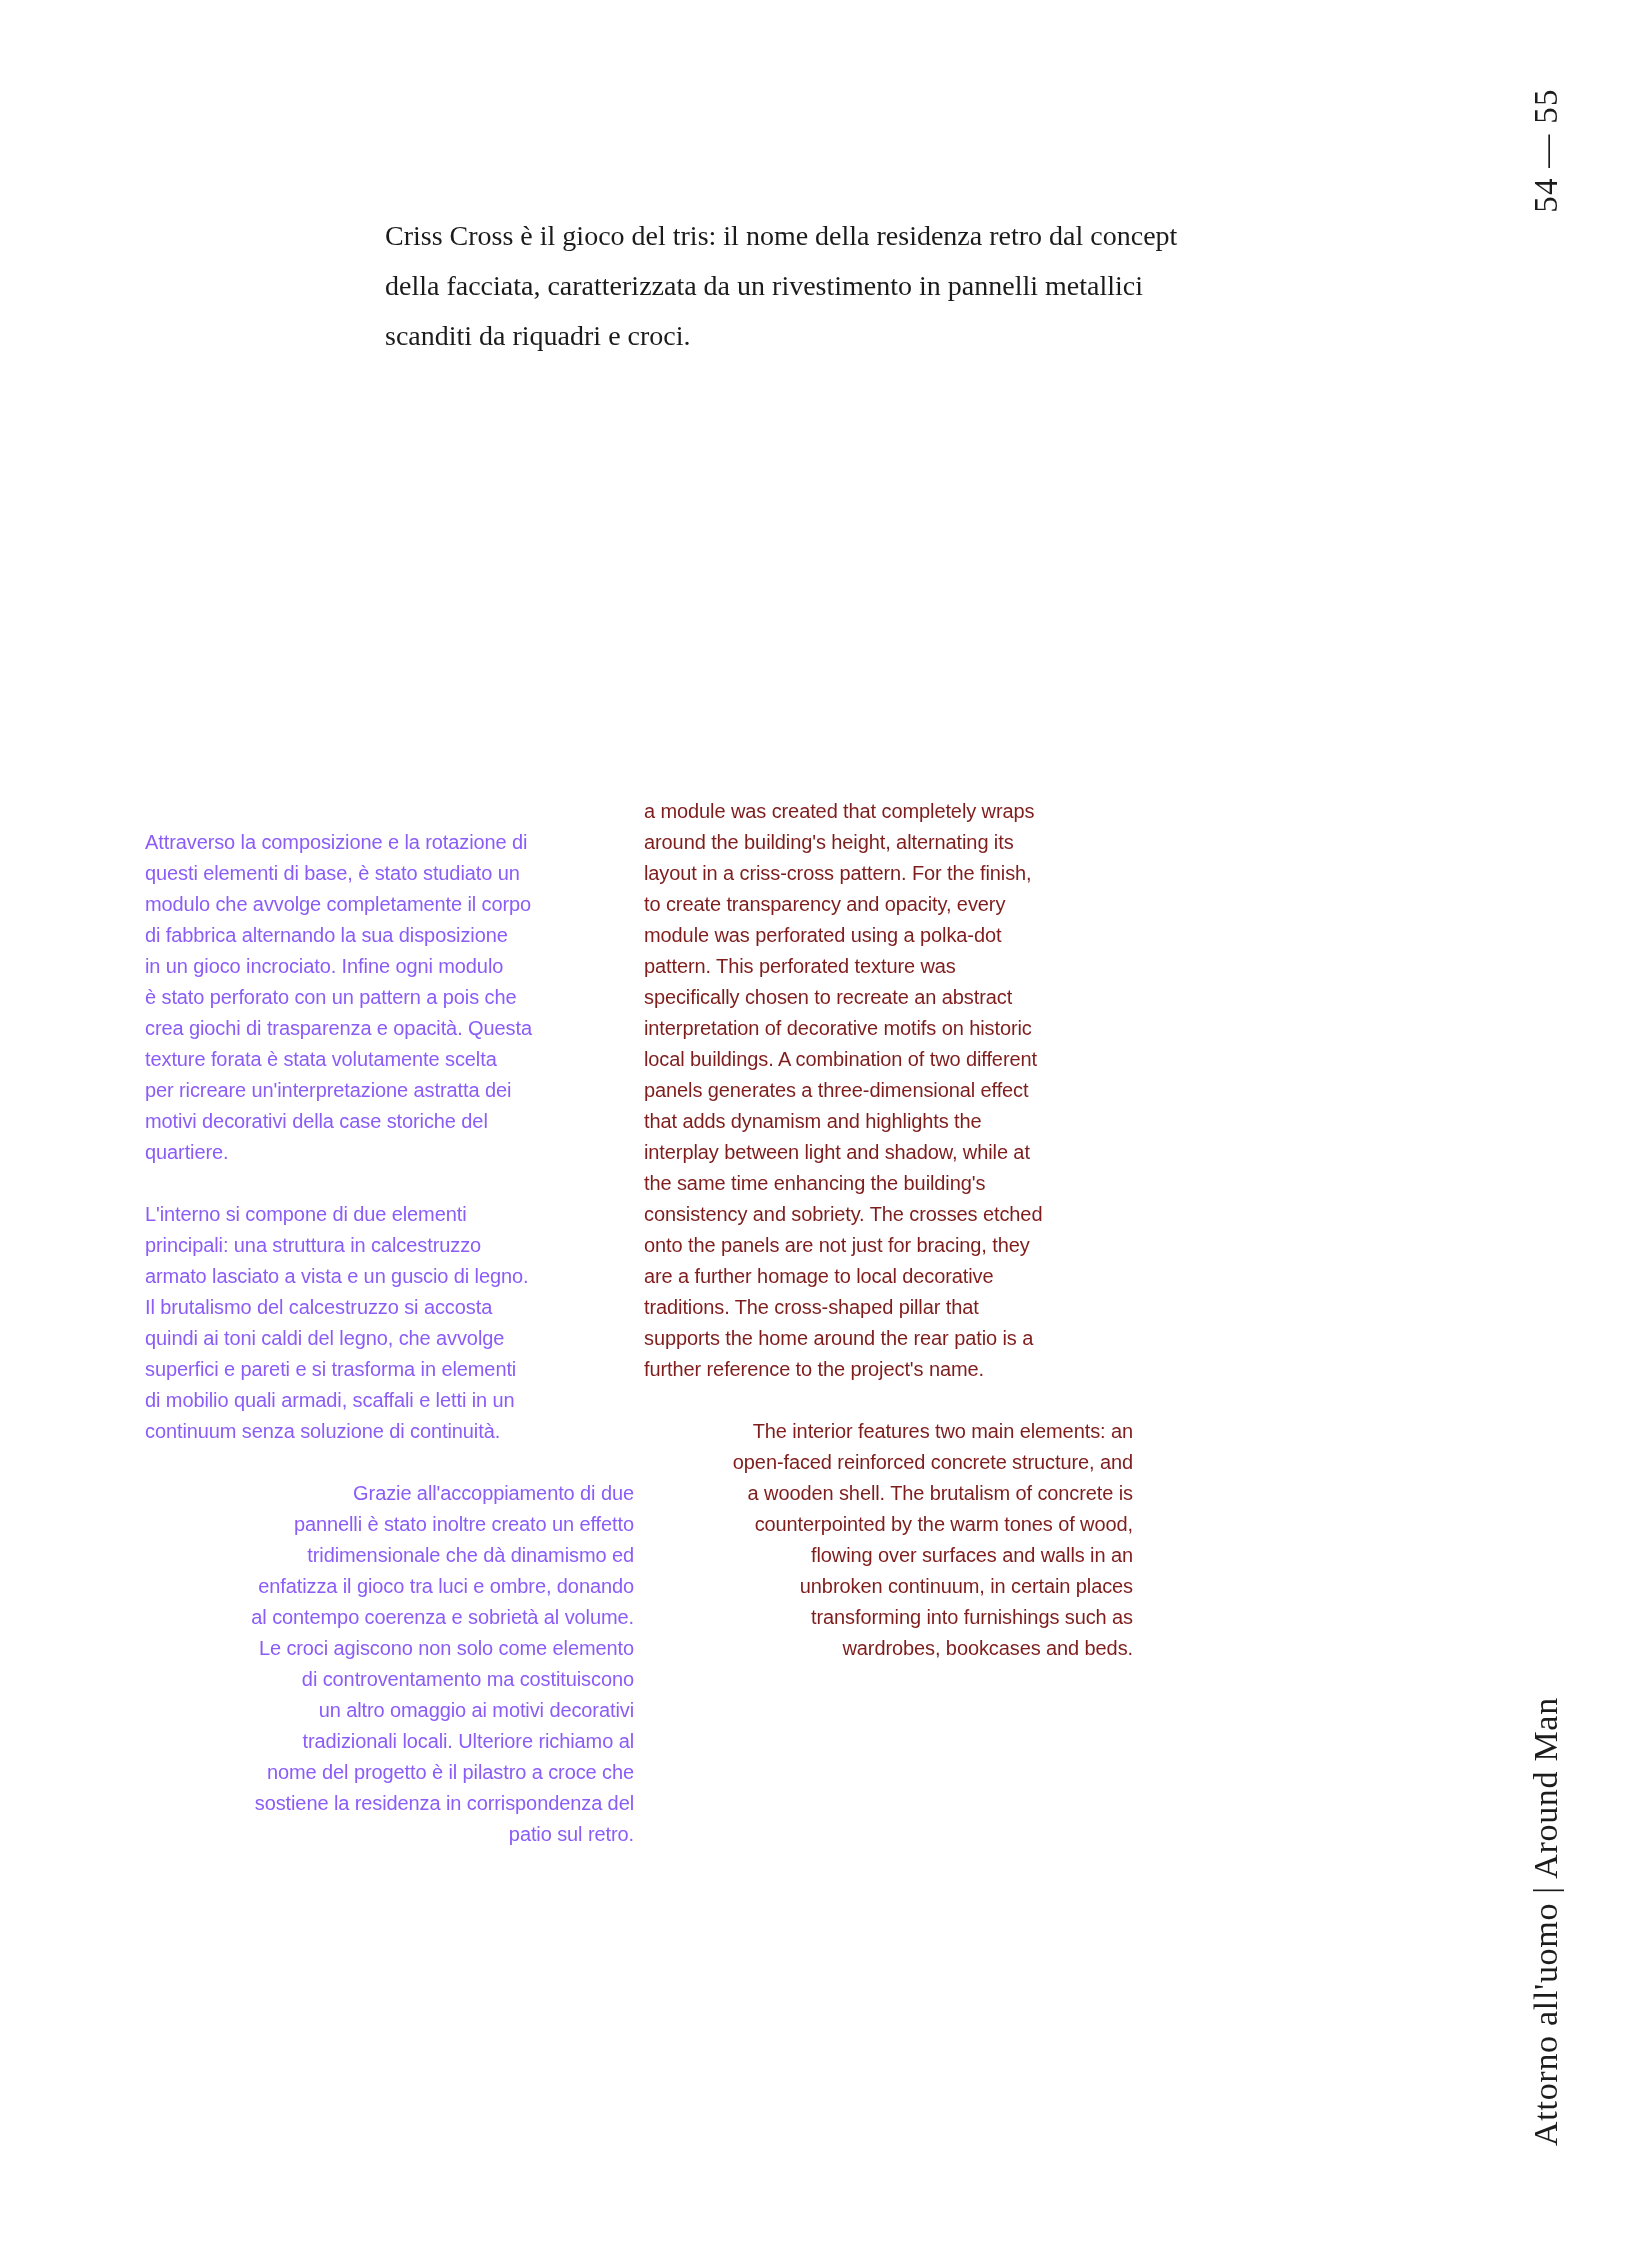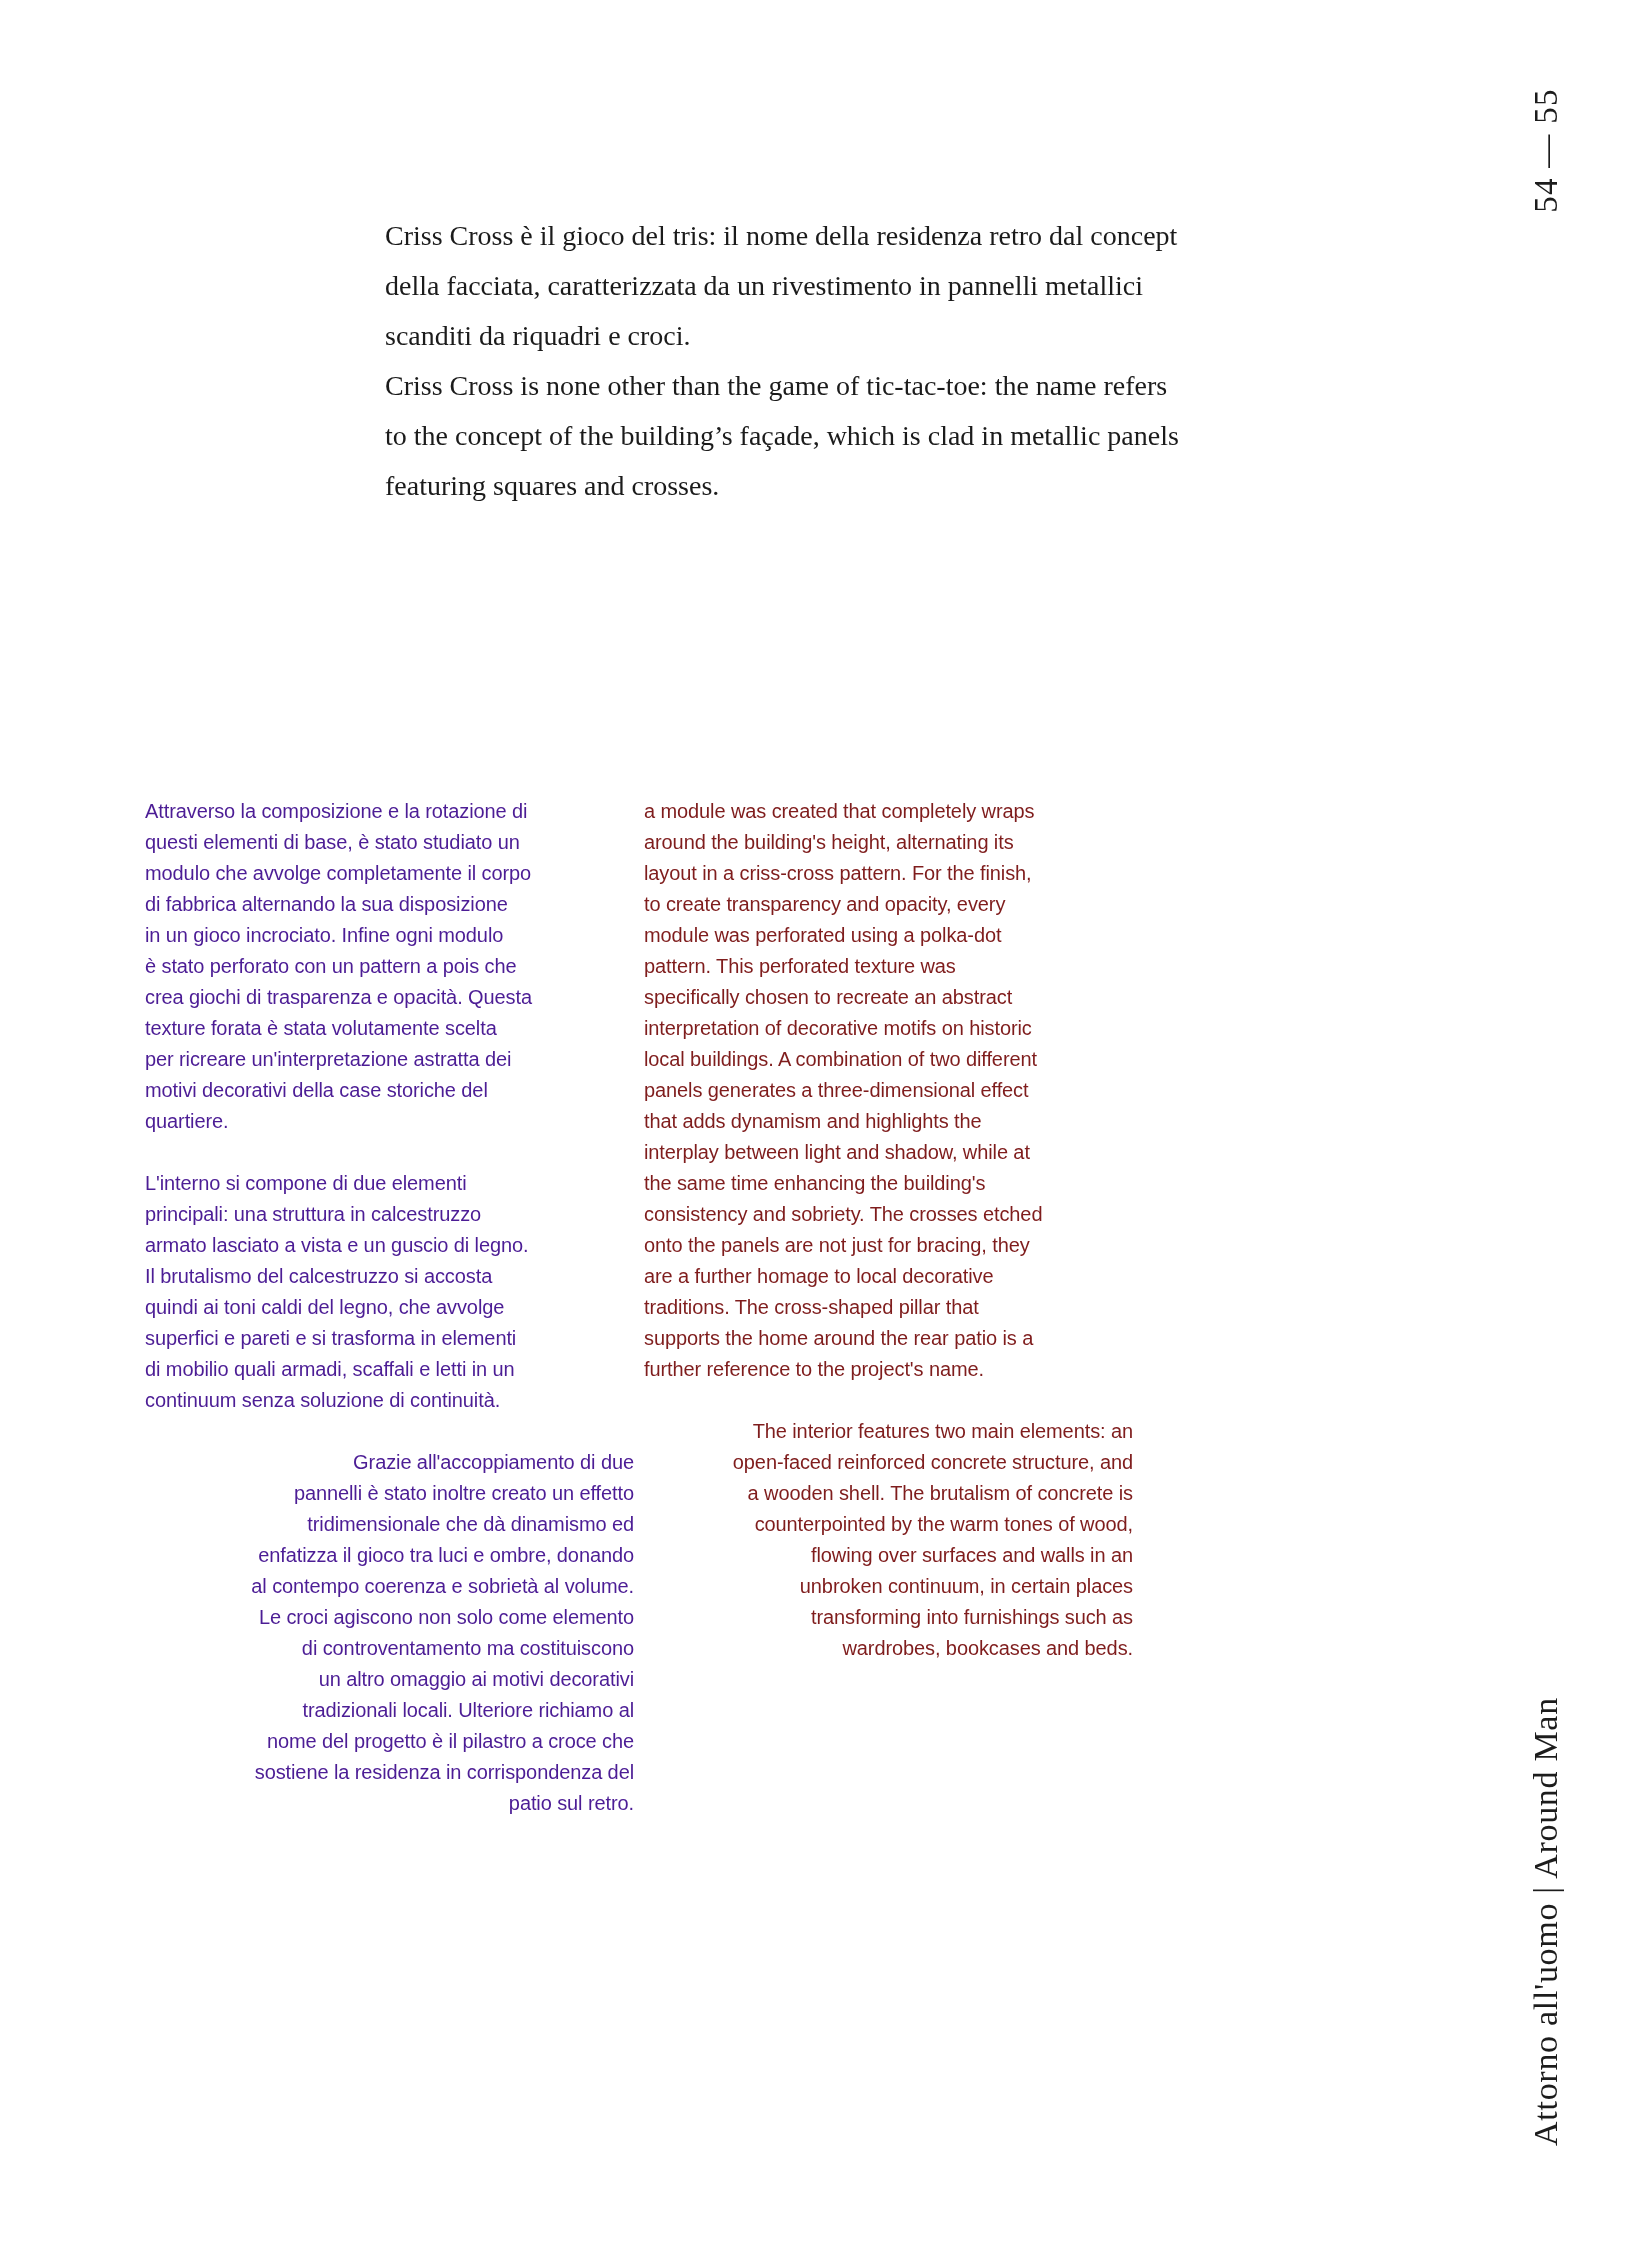--- a/index.html
+++ b/index.html
@@ -68,42 +68,39 @@
   .col {
     position: absolute;
     top: 796px;
     width: 489px;
     font-family: "Liberation Sans", "DejaVu Sans", sans-serif;
     font-weight: 300;
     font-size: 20px;
     line-height: 31px;
     letter-spacing: -0.1px;
   }
-  .col-it { left: 145px;  color: #4c1d95; }
+  .col-it { left: 145px;  color: #8b5cf6; margin-top: 31px; }
   .col-en { left: 644px;  color: #7f1d1d; }
   .col p {
     margin: 0 0 31px 0;
     white-space: pre-line;
   }
   .col p:last-child { margin-bottom: 0; text-align: right; }
 </style>
 </head>
 <body>
 
 <div class="page">
 
   <div class="folio">54 — 55</div>
 
   <div class="intro">
     <div class="intro-part">Criss Cross è il gioco del tris: il nome della residenza retro dal concept
 della facciata, caratterizzata da un rivestimento in pannelli metallici
 scanditi da riquadri e croci.</div>
-    <div class="intro-part">Criss Cross is none other than the game of tic-tac-toe: the name refers
-to the concept of the building’s façade, which is clad in metallic panels
-featuring squares and crosses.</div>
   </div>
 
   <div class="col col-it">
     <p>Attraverso la composizione e la rotazione di
 questi elementi di base, è stato studiato un
 modulo che avvolge completamente il corpo
 di fabbrica alternando la sua disposizione
 in un gioco incrociato. Infine ogni modulo
 è stato perforato con un pattern a pois che
 crea giochi di trasparenza e opacità. Questa

